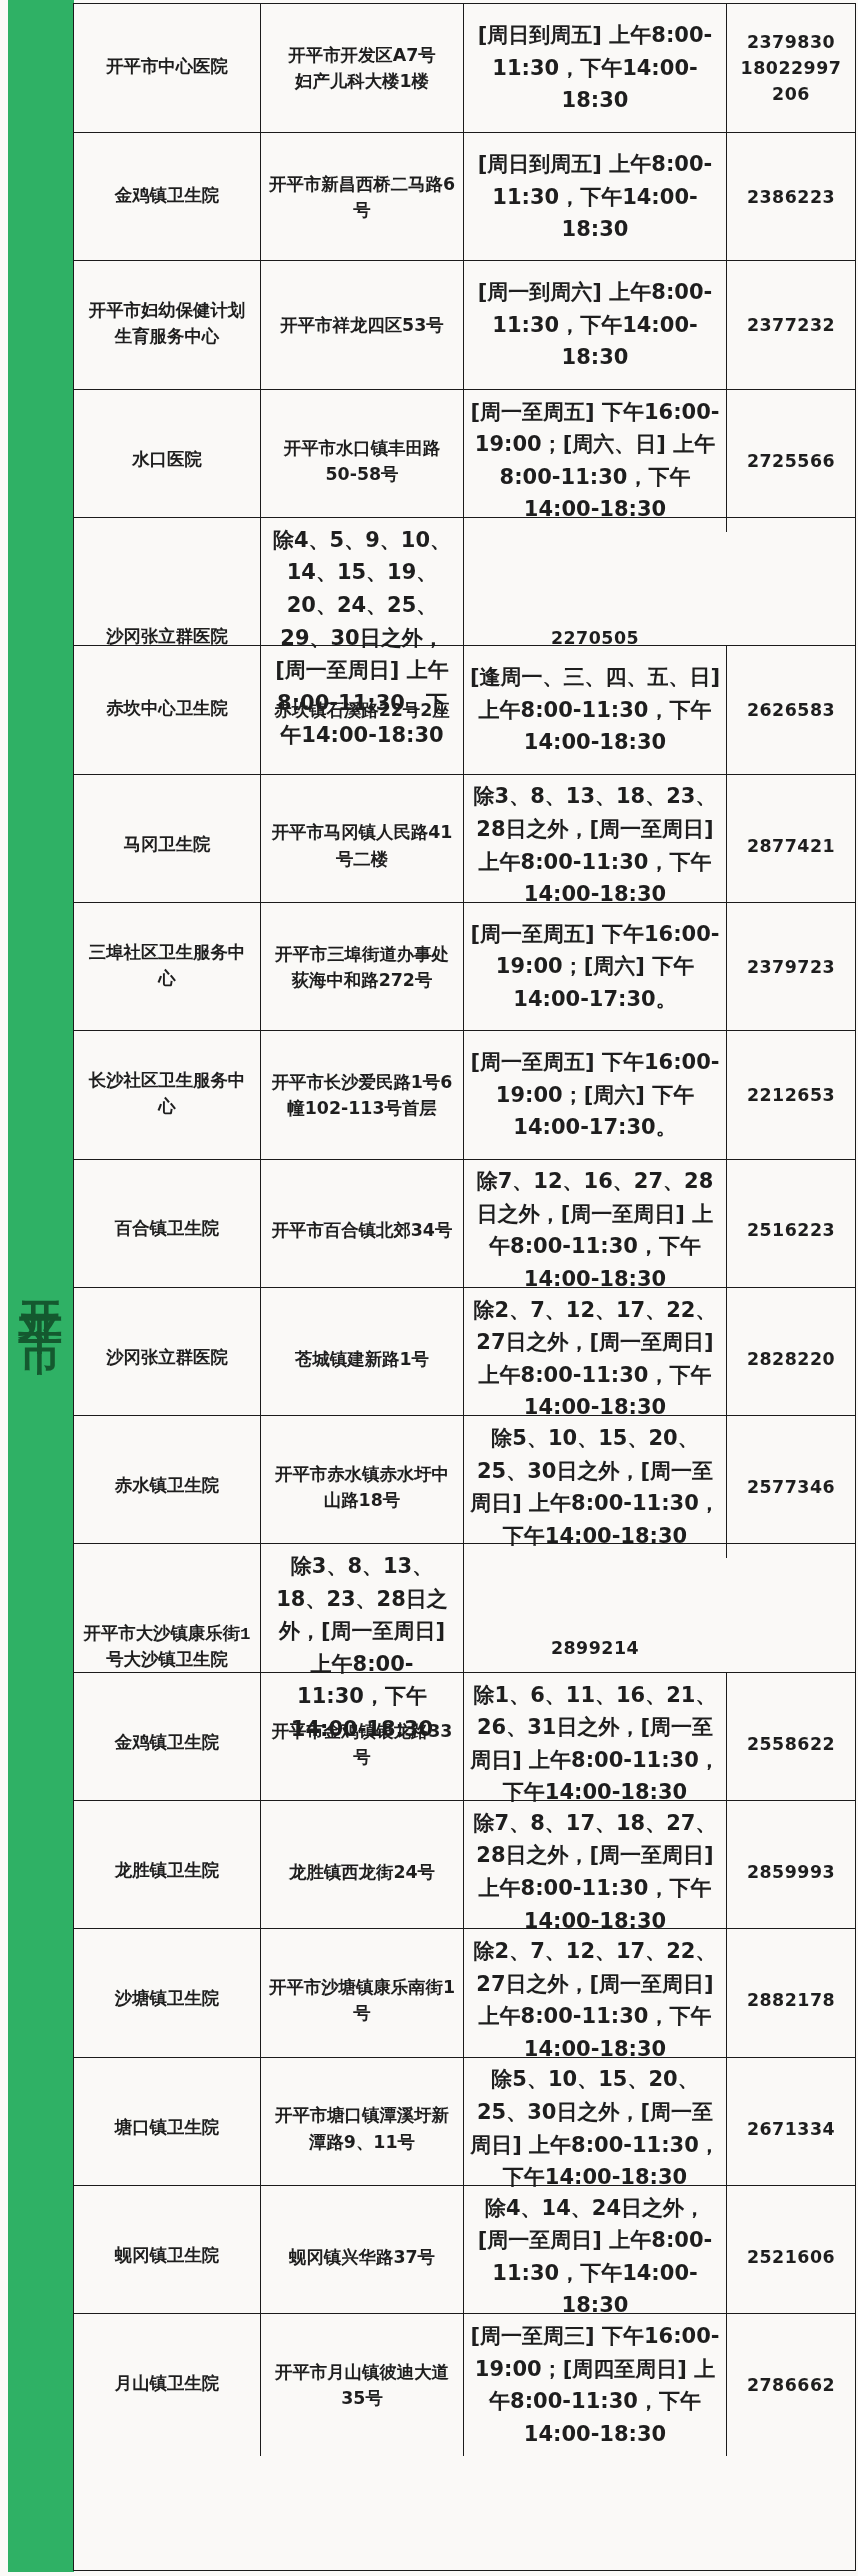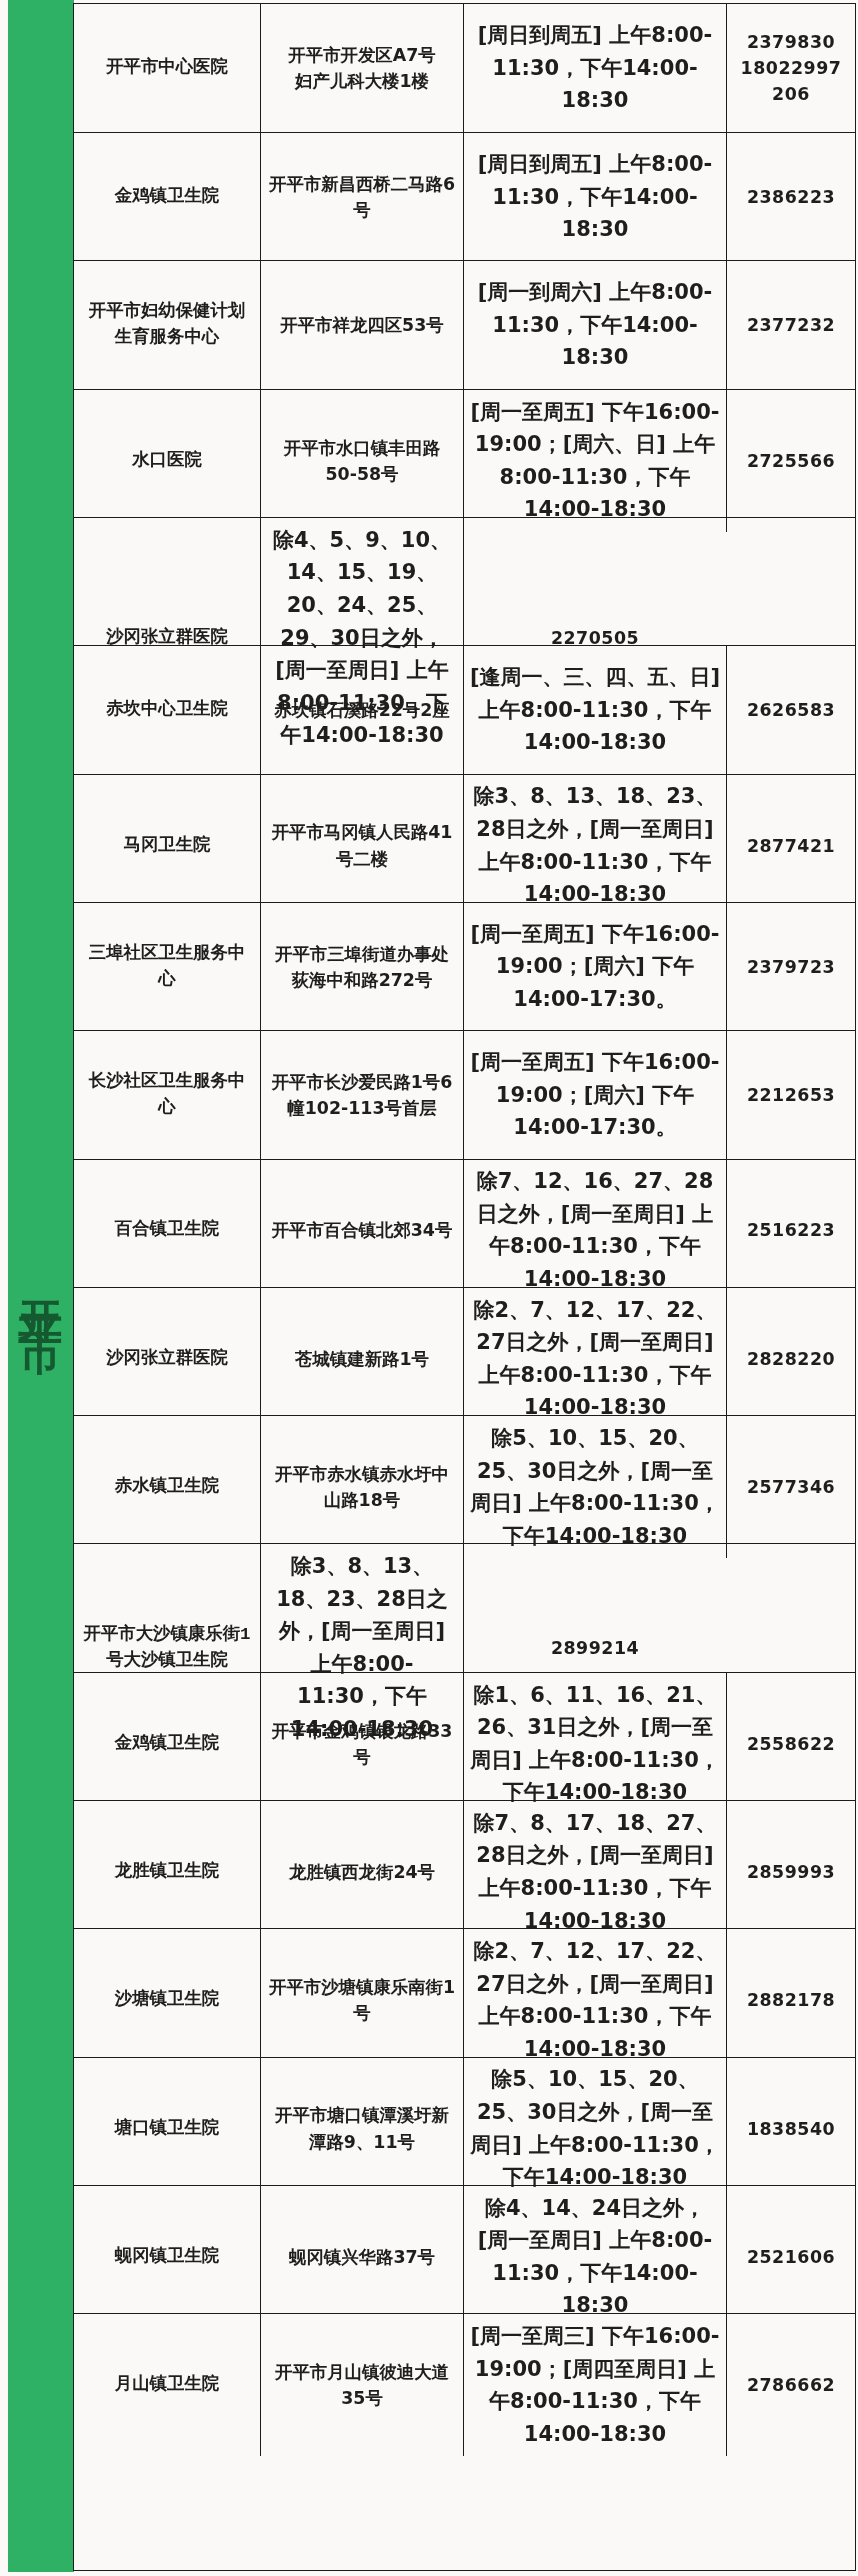--- a/index.html
+++ b/index.html
@@ -140,21 +140,21 @@
       <div class="row">
         <div class="cell name">沙塘镇卫生院</div>
         <div class="cell address">开平市沙塘镇康乐南街1号</div>
         <div class="cell hours">除2、7、12、17、22、27日之外，[周一至周日] 上午8:00-11:30，下午14:00-18:30</div>
         <div class="cell phone">2882178</div>
       </div>
       <div class="row">
         <div class="cell name">塘口镇卫生院</div>
         <div class="cell address">开平市塘口镇潭溪圩新潭路9、11号</div>
         <div class="cell hours">除5、10、15、20、25、30日之外，[周一至周日] 上午8:00-11:30，下午14:00-18:30</div>
-        <div class="cell phone">1838540</div>
+        <div class="cell phone">2671334</div>
       </div>
       <div class="row">
         <div class="cell name">蚬冈镇卫生院</div>
         <div class="cell address">蚬冈镇兴华路37号</div>
         <div class="cell hours">除4、14、24日之外，[周一至周日] 上午8:00-11:30，下午14:00-18:30</div>
         <div class="cell phone">2521606</div>
       </div>
       <div class="row">
         <div class="cell name">月山镇卫生院</div>
         <div class="cell address">开平市月山镇彼迪大道35号</div>

